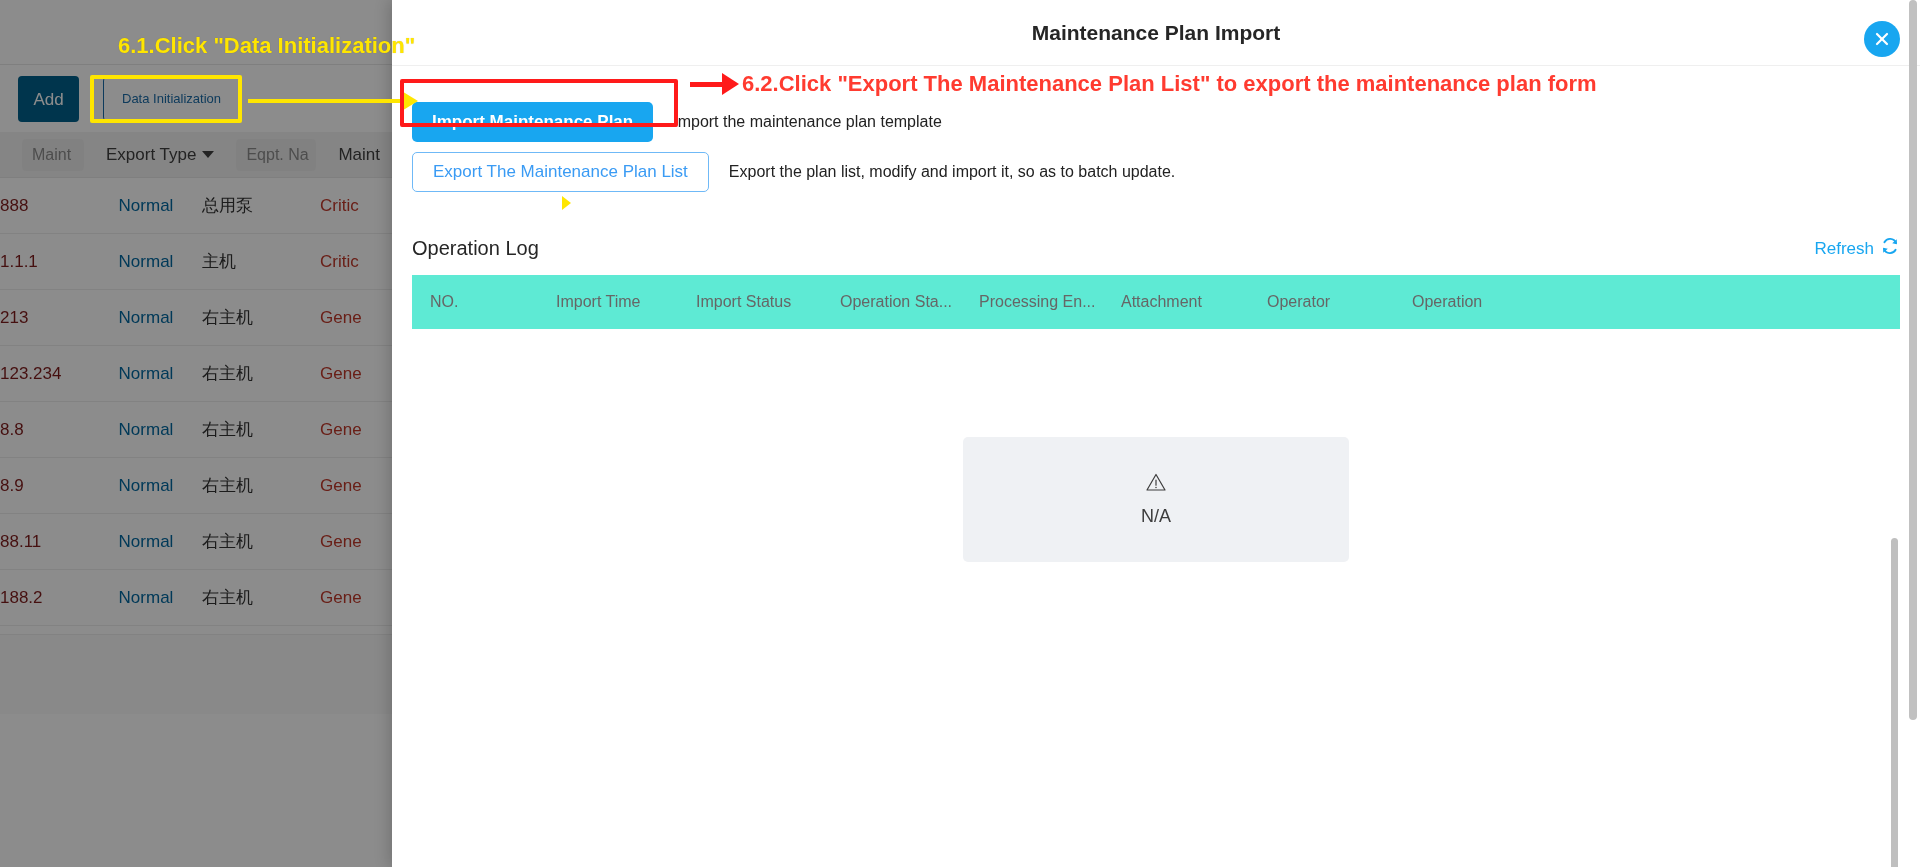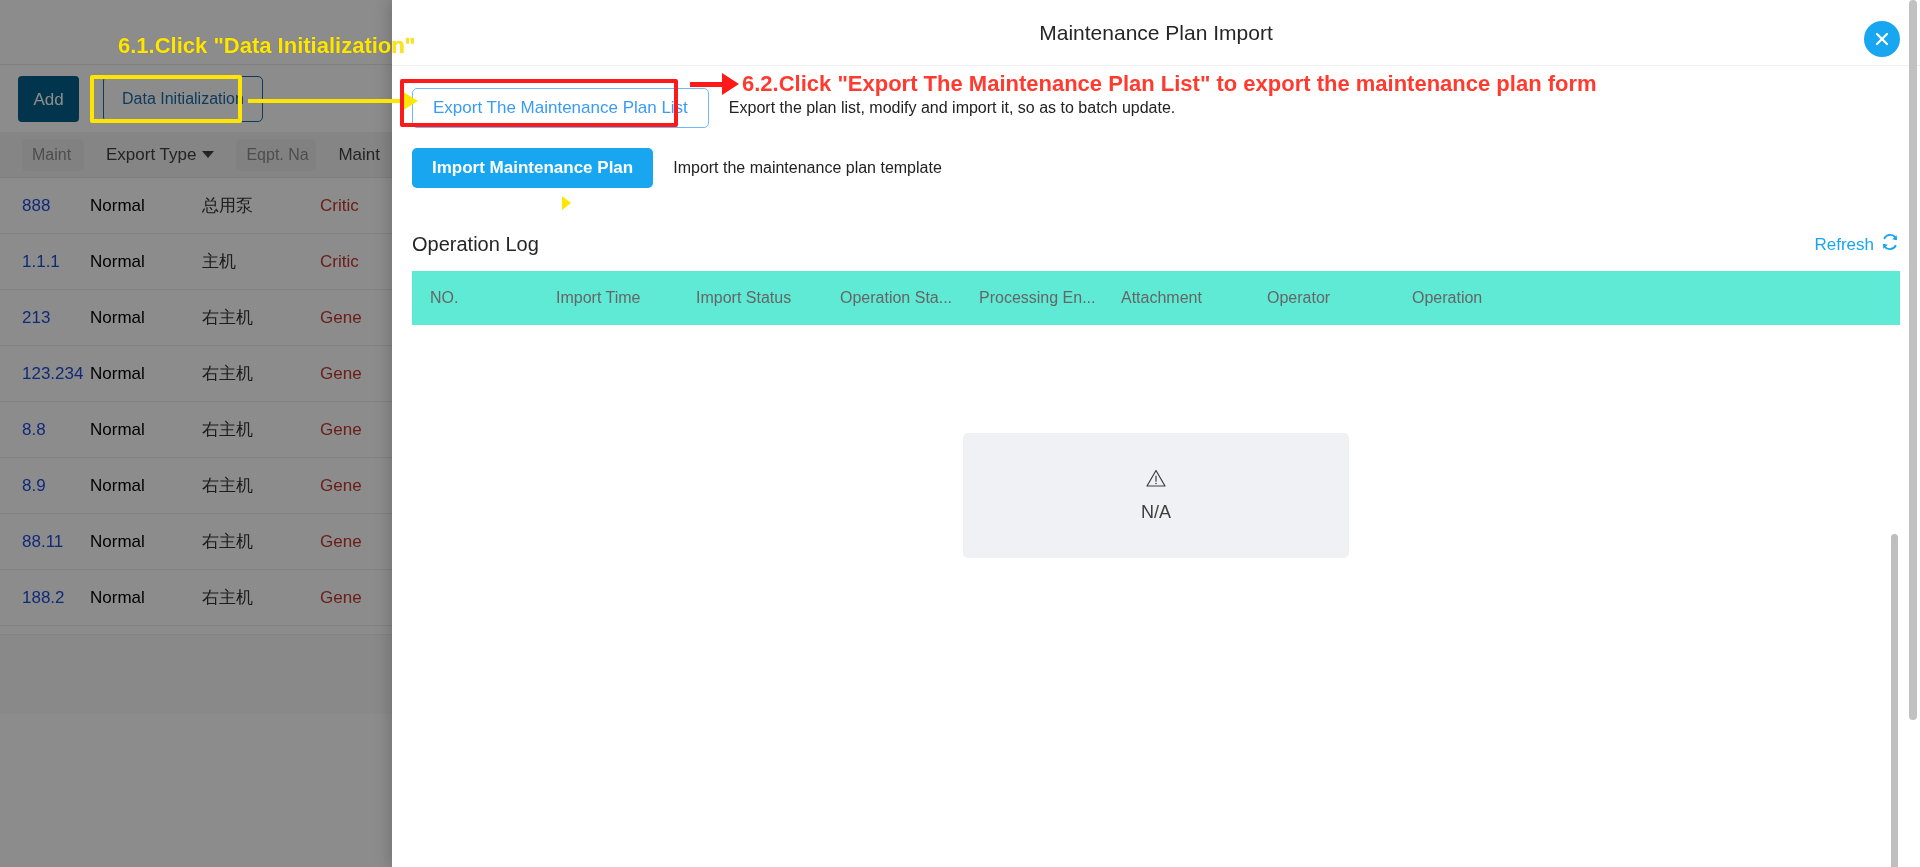--- a/index.html
+++ b/index.html
@@ -30,21 +30,21 @@
     border: none; border-radius: 4px;
     width: 61px; height: 46px;
     font-size: 17px; line-height: 46px; text-align: center;
     font-family: "Liberation Sans", sans-serif;
     cursor: pointer;
   }
   .btn-datainit {
     background: transparent; color: #1b6ca8;
     border: 1px solid #1b6ca8; border-radius: 5px;
     height: 46px; padding: 0 18px;
-    font-size: 16px; line-height: 44px;
+    font-size: 13px; line-height: 44px;
     white-space: nowrap; cursor: pointer;
   }
   .bg-table-head {
     position: absolute; left: 0; top: 132px;
     width: 480px; height: 46px;
     background: #f3f3f3;
     display: flex; align-items: center;
     border-bottom: 1px solid #e8e8e8;
   }
   .th-pill {
@@ -64,22 +64,22 @@
     border-top: 7px solid #404040;
     display: inline-block;
   }
   .bg-row {
     position: relative;
     height: 56px; width: 480px;
     display: flex; align-items: center;
     border-bottom: 1px solid #ededed;
     font-size: 17px;
   }
-  .c-no   { width: 90px; padding-left: 22px; color: #1d4ed8; }
-  .c-type { width: 112px; color: #000000; }
+  .c-no   { width: 90px; color: #7f1d1d; }
+  .c-type { width: 112px; color: #0369a1; text-align: center; }
   .c-eqpt { width: 118px; color: #333333; }
   .c-crit { width: 140px; color: #c0392b; }
   .bg-rows-wrap { position: absolute; left:0; top:178px; width:480px; }
   .bg-footer {
     position: absolute; left: 0; top: 634px;
     width: 480px; height: 80px; background: #fafafa;
     border-top: 1px solid #ededed;
   }
   .dim-overlay {
     position: absolute; left: 0; top: 0;
@@ -95,21 +95,21 @@
     background: #ffffff;
     box-shadow: -3px 0 14px rgba(0,0,0,0.18);
     overflow: hidden;
   }
   .modal-header {
     position: relative; height: 66px; width: 100%;
     display: flex; align-items: center; justify-content: center;
     border-bottom: 1px solid #efefef;
   }
   .modal-title {
-    font-size: 21px; color: #262626; font-weight: 400;
+    font-size: 21px; color: #262626; font-weight: 700;
   }
   .modal-close {
     position: absolute; right: 20px; top: 21px;
     width: 36px; height: 36px; border-radius: 50%;
     background: #18a6f0; color: #ffffff;
     display: flex; align-items: center; justify-content: center;
     cursor: pointer;
   }
   .modal-body { padding: 16px 20px 0 20px; position: relative; }
 
@@ -296,28 +296,28 @@
       <div class="modal-close">
         <svg width="18" height="18" viewBox="0 0 18 18" aria-hidden="true">
           <line x1="4" y1="4" x2="14" y2="14" stroke="#ffffff" stroke-width="2.2" stroke-linecap="round"></line>
           <line x1="14" y1="4" x2="4" y2="14" stroke="#ffffff" stroke-width="2.2" stroke-linecap="round"></line>
         </svg>
       </div>
     </div>
 
     <div class="modal-body">
 
+      <div class="action-row" style="margin-top:20px;">
+        <button class="btn-import">Import Maintenance Plan</button>
+        <span class="action-desc">Import the maintenance plan template</span>
+      </div>
+
       <div class="action-row" style="margin-top:6px;">
         <button class="btn-export">Export The Maintenance Plan List</button>
         <span class="action-desc">Export the plan list, modify and import it, so as to batch update.</span>
-      </div>
-
-      <div class="action-row" style="margin-top:20px;">
-        <button class="btn-import">Import Maintenance Plan</button>
-        <span class="action-desc">Import the maintenance plan template</span>
       </div>
 
       <div class="op-log-bar">
         <div class="op-log-title">Operation Log</div>
         <div class="refresh-link">
           <span>Refresh</span>
           <span>
             <svg width="20" height="20" viewBox="0 0 20 20" aria-hidden="true">
               <path d="M16 7 A6.4 6.4 0 0 0 4.4 6.2" fill="none" stroke="#18a6f0" stroke-width="1.9" stroke-linecap="round"></path>
               <path d="M4 13 A6.4 6.4 0 0 0 15.6 13.8" fill="none" stroke="#18a6f0" stroke-width="1.9" stroke-linecap="round"></path>

